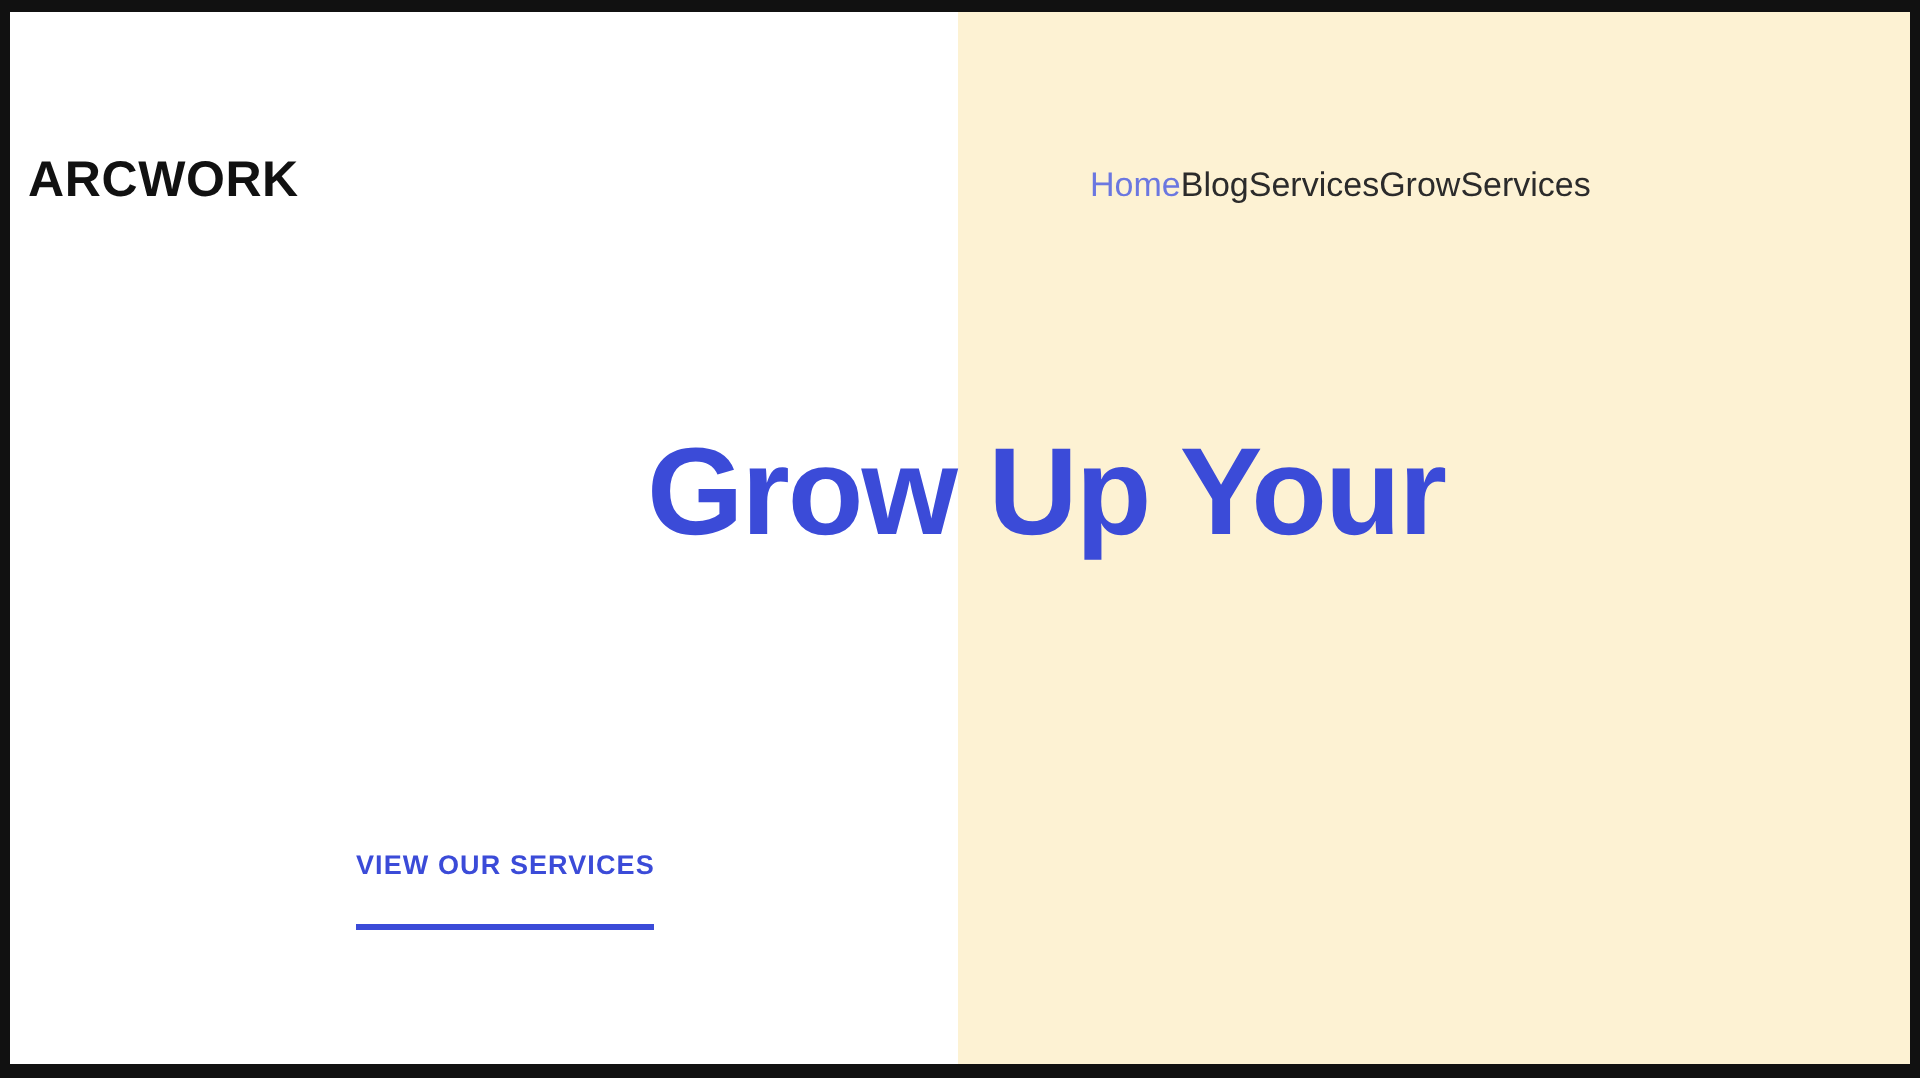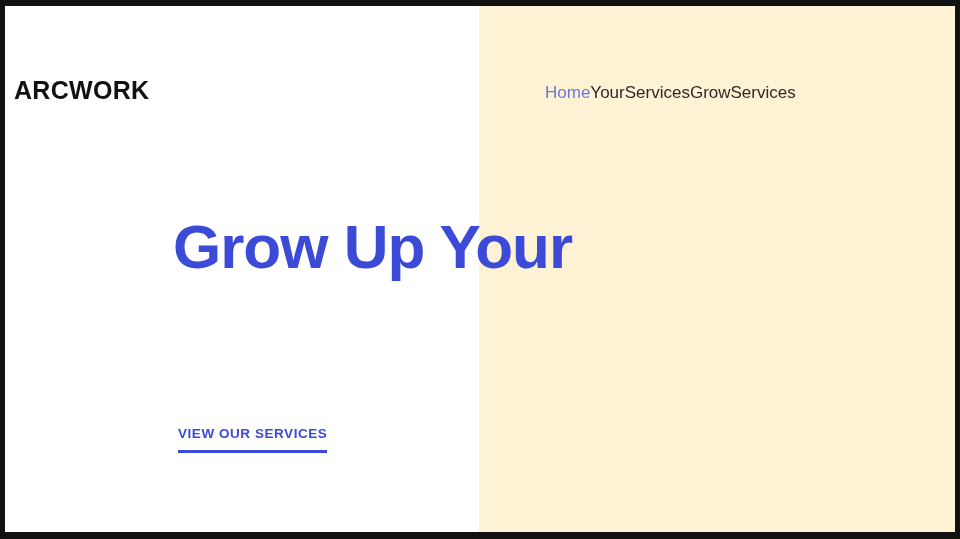--- a/index.html
+++ b/index.html
@@ -111,20 +111,21 @@
   }
 
   .hero-title {
     font-size: 62px;
     font-weight: bold;
     color: #3b4bd8;
     line-height: 1.33;
     letter-spacing: -1px;
     margin: 0;
     white-space: nowrap;
+    text-align: center;
   }
 
   .hero-line {
     display: block;
   }
 
   .caret {
     display: inline-block;
     width: 5px;
     height: 0.80em;
@@ -140,42 +141,42 @@
   }
 
   .cta-link {
     display: inline-block;
     font-size: 13.5px;
     font-weight: bold;
     letter-spacing: 0.55px;
     color: #3b4bd8;
     text-decoration: none;
     line-height: 1;
-    padding-bottom: 9px;
+    padding-bottom: 22px;
     border-bottom: 3px solid #3b4bd8;
     cursor: pointer;
     white-space: nowrap;
   }
 </style>
 </head>
 <body>
 
 <div class="frame">
   <div class="viewport">
 
     <div class="bg-left"></div>
     <div class="bg-right"></div>
 
     <div class="header">
 
       <div class="logo">ARCWORK</div>
 
       <nav class="nav">
         <a class="nav-item active" href="#">Home</a>
-        <a class="nav-item" href="#">Your</a>
+        <a class="nav-item" href="#">Blog</a>
         <a class="nav-item" href="#">Services</a>
         <a class="nav-item" href="#">Grow</a>
         <a class="nav-item" href="#">Services</a>
       </nav>
 
     </div>
 
     <div class="hero">
 
       <h1 class="hero-title">

